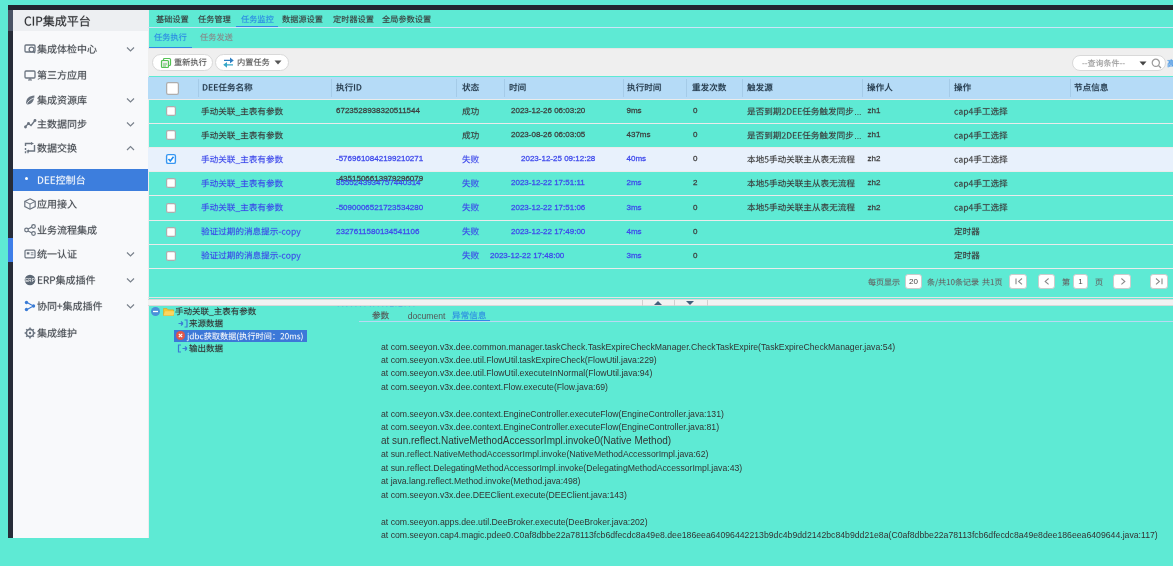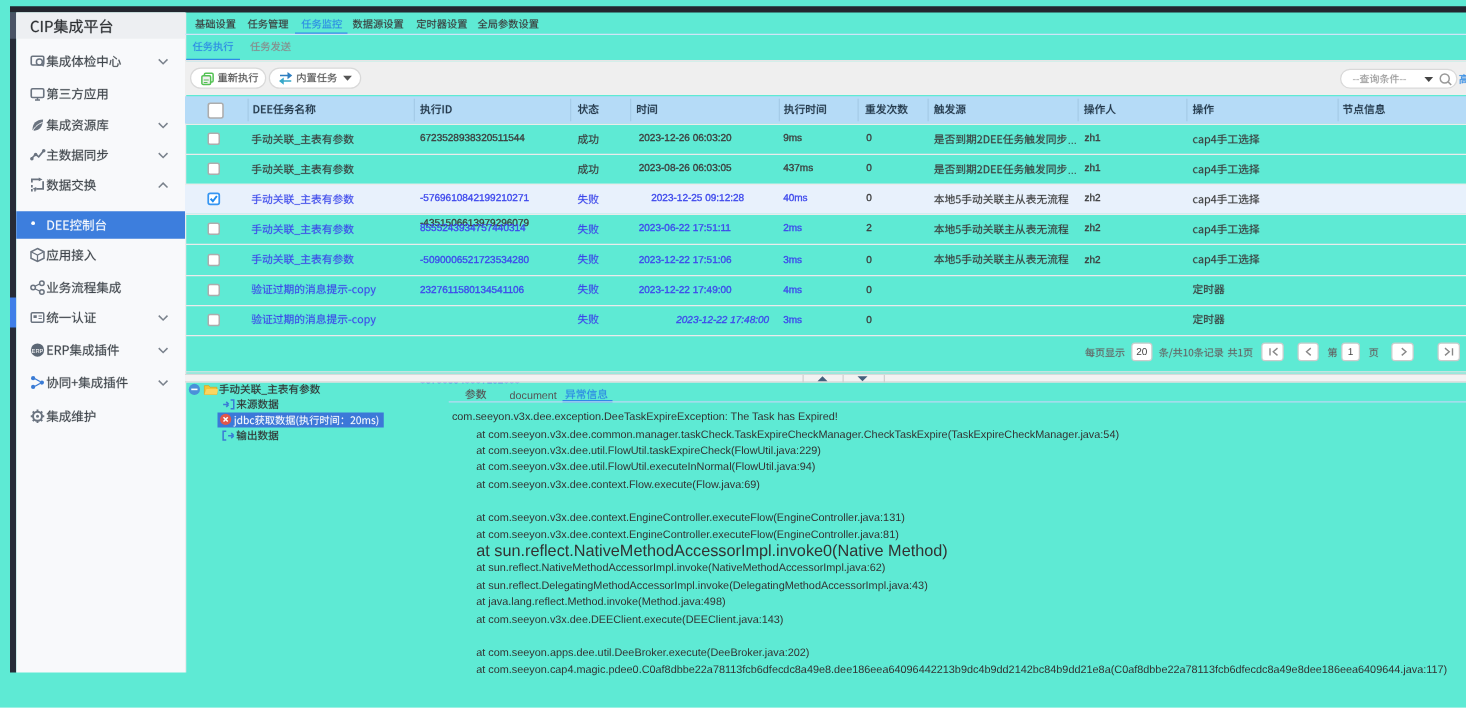--- a/index.html
+++ b/index.html
@@ -701,21 +701,21 @@
       <use href="#gr8868" x="5559"></use>
       <use href="#gr6709" x="6559"></use>
       <use href="#gr53C2" x="7559"></use>
       <use href="#gr6570" x="8559"></use>
     </svg>
 <span style="left:336.0px;position:absolute;top:177.4px;font-size:8.0px;line-height:12px;color:#3e49ec;white-space:pre;-webkit-text-stroke:0.26px #3e49ec;">8555243934757440314</span>
 <svg style="position:absolute;left:461.5px;top:179.1px" width="17.20" height="8.60" viewBox="0 -880 2000 1000" fill="#3e49ec" stroke="#3e49ec" stroke-width="18">
       <use href="#gr5931" x="0"></use>
       <use href="#gr8D25" x="1000"></use>
     </svg>
-<span style="left:511.0px;position:absolute;top:177.4px;font-size:8.0px;line-height:12px;color:#3e49ec;white-space:pre;-webkit-text-stroke:0.26px #3e49ec;">2023-06-22 17:51:11</span>
+<span style="left:511.0px;position:absolute;top:177.4px;font-size:8.0px;line-height:12px;color:#3e49ec;white-space:pre;-webkit-text-stroke:0.26px #3e49ec;">2023-12-22 17:51:11</span>
 <span style="left:626.5px;position:absolute;top:177.4px;font-size:8.0px;line-height:12px;color:#3e49ec;white-space:pre;-webkit-text-stroke:0.26px #3e49ec;">2ms</span>
 <span style="left:693.0px;position:absolute;top:177.4px;font-size:8.0px;line-height:12px;color:#3d3d3d;white-space:pre;-webkit-text-stroke:0.26px #3d3d3d;">2</span>
 <svg style="position:absolute;left:747.0px;top:179.1px" width="107.97" height="8.60" viewBox="0 -880 12555 1000" fill="#3d3d3d" stroke="#3d3d3d" stroke-width="18">
       <use href="#gr672C" x="0"></use>
       <use href="#gr5730" x="1000"></use>
       <use href="#gr0035" x="2000"></use>
       <use href="#gr624B" x="2555"></use>
       <use href="#gr52A8" x="3555"></use>
       <use href="#gr5173" x="4555"></use>
       <use href="#gr8054" x="5555"></use>
@@ -835,21 +835,21 @@
       <use href="#gr0063" x="9347"></use>
       <use href="#gr006F" x="9857"></use>
       <use href="#gr0070" x="10463"></use>
       <use href="#gr0079" x="11083"></use>
     </svg>
 <span style="left:336.0px;position:absolute;top:249.7px;font-size:8.0px;line-height:12px;color:#3e49ec;white-space:pre;margin-top:48px;-webkit-text-stroke:0.26px #3e49ec;">537908345007132605</span>
 <svg style="position:absolute;left:461.5px;top:251.4px" width="17.20" height="8.60" viewBox="0 -880 2000 1000" fill="#3e49ec" stroke="#3e49ec" stroke-width="18">
       <use href="#gr5931" x="0"></use>
       <use href="#gr8D25" x="1000"></use>
     </svg>
-<span style="left:541px;position:absolute;top:249.7px;font-size:8.0px;line-height:12px;color:#3e49ec;white-space:pre;font-style:italic;-webkit-text-stroke:0.26px #3e49ec;">2023-12-22 17:48:00</span>
+<span style="left:490px;position:absolute;top:249.7px;font-size:8.0px;line-height:12px;color:#3e49ec;white-space:pre;-webkit-text-stroke:0.26px #3e49ec;">2023-12-22 17:48:00</span>
 <span style="left:626.5px;position:absolute;top:249.7px;font-size:8.0px;line-height:12px;color:#3e49ec;white-space:pre;-webkit-text-stroke:0.26px #3e49ec;">3ms</span>
 <span style="left:693.0px;position:absolute;top:249.7px;font-size:8.0px;line-height:12px;color:#3d3d3d;white-space:pre;-webkit-text-stroke:0.26px #3d3d3d;">0</span>
 <svg style="position:absolute;left:954.0px;top:251.4px" width="25.80" height="8.60" viewBox="0 -880 3000 1000" fill="#3d3d3d" stroke="#3d3d3d" stroke-width="18">
       <use href="#gr5B9A" x="0"></use>
       <use href="#gr65F6" x="1000"></use>
       <use href="#gr5668" x="2000"></use>
     </svg>
 <svg style="position:absolute;left:868.0px;top:277.5px" width="32.00" height="8.00" viewBox="0 -880 4000 1000" fill="#666666" stroke="#666666" stroke-width="18">
       <use href="#gr6BCF" x="0"></use>
       <use href="#gr9875" x="1000"></use>
@@ -980,26 +980,25 @@
     </svg>
 <span style="left:407.7px;position:absolute;top:309.5px;font-size:8.6px;line-height:12px;color:#555555;white-space:pre;">document</span>
 <svg style="position:absolute;left:452.0px;top:311.2px" width="34.40" height="8.60" viewBox="0 -880 4000 1000" fill="#2e8ae6" stroke="#2e8ae6" stroke-width="18">
       <use href="#gr5F02" x="0"></use>
       <use href="#gr5E38" x="1000"></use>
       <use href="#gr4FE1" x="2000"></use>
       <use href="#gr606F" x="3000"></use>
     </svg>
 <div style="position:absolute;left:450.0px;top:319.8px;width:40.0px;height:2.0px;background:#2e8ae6;"></div>
 <div style="position:absolute;left:359.0px;top:320.8px;width:814.0px;height:1.0px;background:#b9d9f3;"></div>
-<span style="left:361.5px;position:absolute;top:327.0px;font-size:8.7px;line-height:12px;color:#333333;white-space:pre;">com.seeyon.v3x.dee.exception.DeeTaskExpireException: The Task has Expired!</span>
 <span style="left:381.0px;position:absolute;top:340.5px;font-size:8.7px;line-height:12px;color:#333333;white-space:pre;">at com.seeyon.v3x.dee.common.manager.taskCheck.TaskExpireCheckManager.CheckTaskExpire(TaskExpireCheckManager.java:54)</span>
 <span style="left:381.0px;position:absolute;top:354.0px;font-size:8.7px;line-height:12px;color:#333333;white-space:pre;text-align:right;">at com.seeyon.v3x.dee.util.FlowUtil.taskExpireCheck(FlowUtil.java:229)</span>
 <span style="left:381.0px;position:absolute;top:367.4px;font-size:8.7px;line-height:12px;color:#333333;white-space:pre;">at com.seeyon.v3x.dee.util.FlowUtil.executeInNormal(FlowUtil.java:94)</span>
 <span style="left:381.0px;position:absolute;top:380.9px;font-size:8.7px;line-height:12px;color:#333333;white-space:pre;">at com.seeyon.v3x.dee.context.Flow.execute(Flow.java:69)</span>
 <span style="left:381.0px;position:absolute;top:407.9px;font-size:8.7px;line-height:12px;color:#333333;white-space:pre;">at com.seeyon.v3x.dee.context.EngineController.executeFlow(EngineController.java:131)</span>
 <span style="left:381.0px;position:absolute;top:421.4px;font-size:8.7px;line-height:12px;color:#333333;white-space:pre;">at com.seeyon.v3x.dee.context.EngineController.executeFlow(EngineController.java:81)</span>
-<span style="left:381.0px;position:absolute;top:434.8px;font-size:13px;line-height:12px;color:#333333;white-space:pre;">at sun.reflect.NativeMethodAccessorImpl.invoke0(Native Method)</span>
+<span style="left:381.0px;position:absolute;top:434.8px;font-size:10px;line-height:12px;color:#333333;white-space:pre;">at sun.reflect.NativeMethodAccessorImpl.invoke0(Native Method)</span>
 <span style="left:381.0px;position:absolute;top:448.3px;font-size:8.7px;line-height:12px;color:#333333;white-space:pre;">at sun.reflect.NativeMethodAccessorImpl.invoke(NativeMethodAccessorImpl.java:62)</span>
 <span style="left:381.0px;position:absolute;top:461.8px;font-size:8.7px;line-height:12px;color:#333333;white-space:pre;">at sun.reflect.DelegatingMethodAccessorImpl.invoke(DelegatingMethodAccessorImpl.java:43)</span>
 <span style="left:381.0px;position:absolute;top:475.3px;font-size:8.7px;line-height:12px;color:#333333;white-space:pre;">at java.lang.reflect.Method.invoke(Method.java:498)</span>
 <span style="left:381.0px;position:absolute;top:488.8px;font-size:8.7px;line-height:12px;color:#333333;white-space:pre;">at com.seeyon.v3x.dee.DEEClient.execute(DEEClient.java:143)</span>
 <span style="left:381.0px;position:absolute;top:515.7px;font-size:8.7px;line-height:12px;color:#333333;white-space:pre;">at com.seeyon.apps.dee.util.DeeBroker.execute(DeeBroker.java:202)</span>
 <span style="left:381.0px;position:absolute;top:529.2px;font-size:8.7px;line-height:12px;color:#333333;white-space:pre;">at com.seeyon.cap4.magic.pdee0.C0af8dbbe22a78113fcb6dfecdc8a49e8.dee186eea64096442213b9dc4b9dd2142bc84b9dd21e8a(C0af8dbbe22a78113fcb6dfecdc8a49e8dee186eea6409644.java:117)</span>
 </div>
 </body></html>

